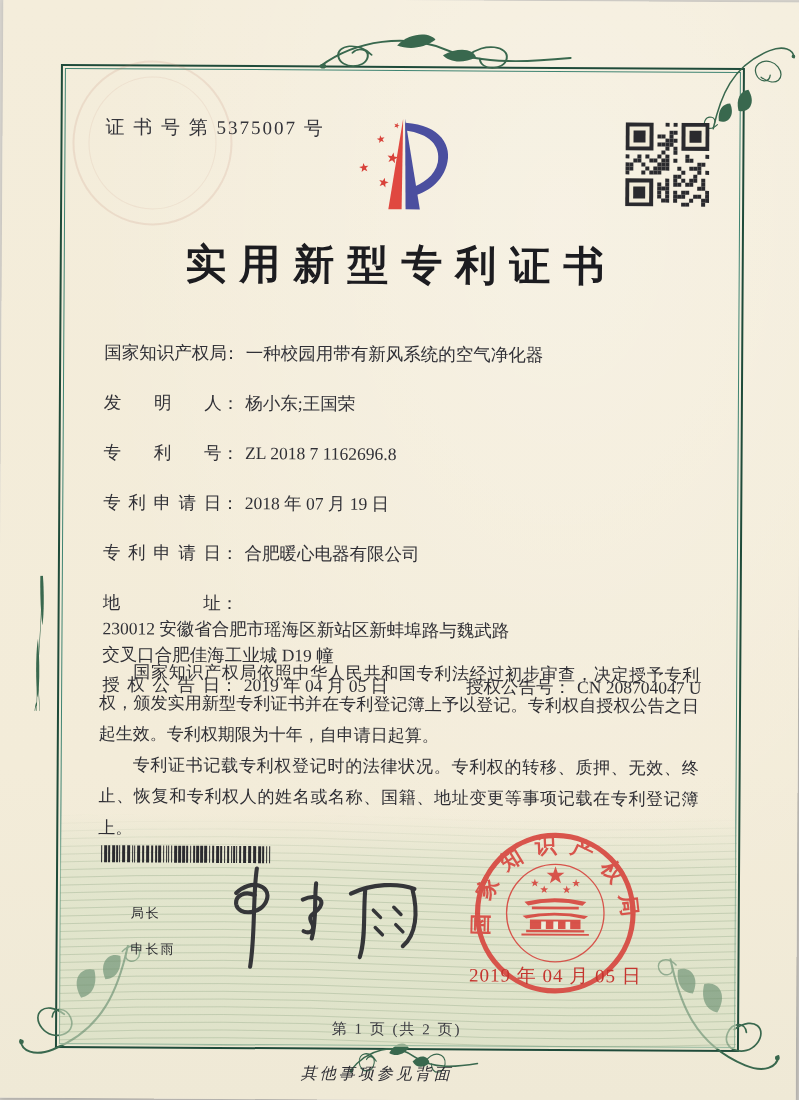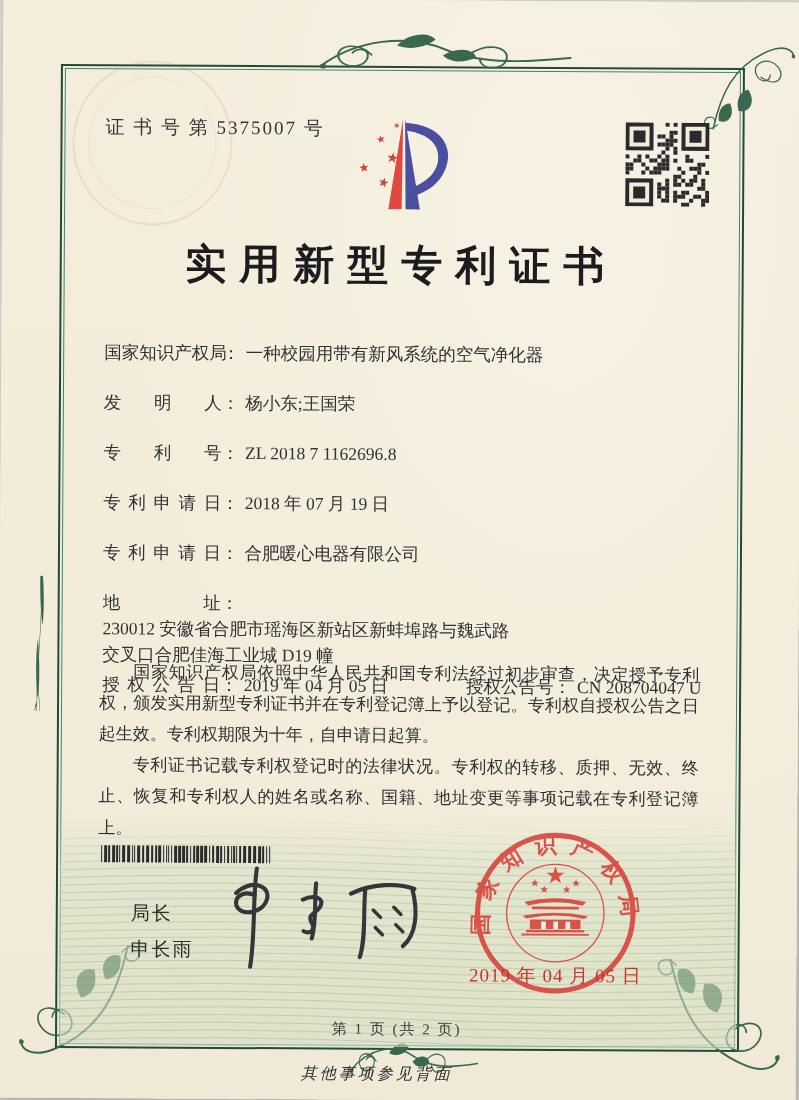--- a/index.html
+++ b/index.html
@@ -56,21 +56,21 @@
   }
   .band svg { width:100%; height:100%;
     -webkit-mask-image:linear-gradient(180deg, transparent 0, #000 60px);
     mask-image:linear-gradient(180deg, transparent 0, #000 60px); }
 
   
   .barcode { position:absolute; left:103px; top:847px; width:205px; height:17px; font-size:0; }
   .barcode i { display:inline-block; height:100%; background:#2b2b2f; }
 
   
-  .director { position:absolute; left:133px; top:897px; font-size:19px; color:#2b2b30; line-height:36px; letter-spacing:2px; }
+  .director { position:absolute; left:133px; top:897px; font-size:13px; color:#2b2b30; line-height:36px; letter-spacing:2px; }
   .sig { position:absolute; left:224px; top:860px; width:215px; height:115px; }
 
   
   .seal { position:absolute; left:460px; top:826px; width:195px; height:178px; z-index:3; }
   .seal-date { position:absolute; left:468px; top:962px; width:180px; text-align:center;
     font-size:19px; color:#c5352f; letter-spacing:1px; z-index:3; }
 
   
   .page-num { position:absolute; left:0; top:1020px; width:799px; text-align:center;
     font-size:15px; color:#3a3a40; letter-spacing:2px; }

